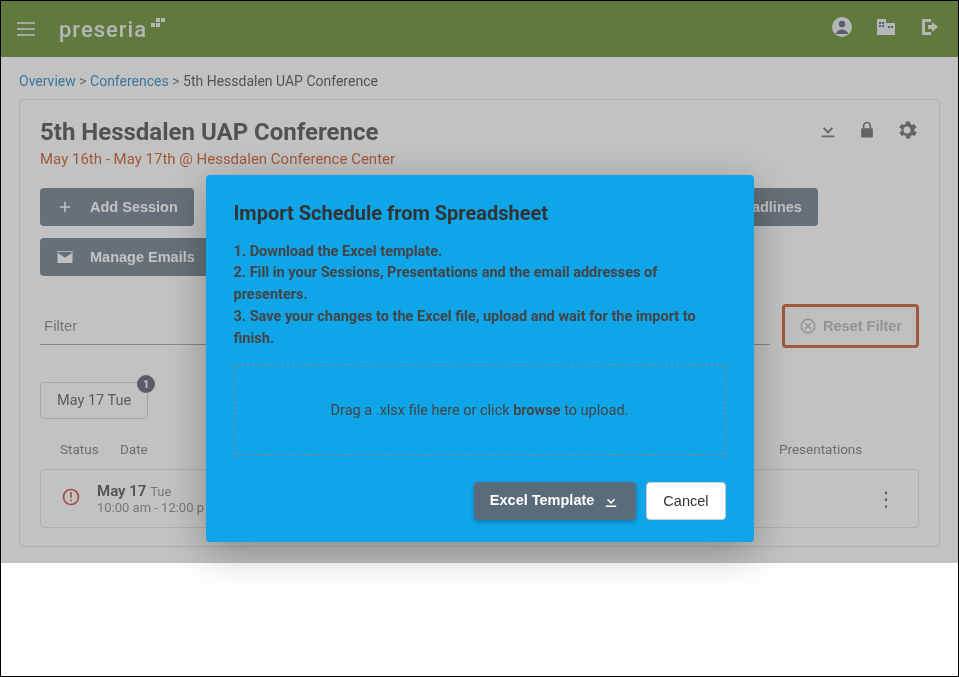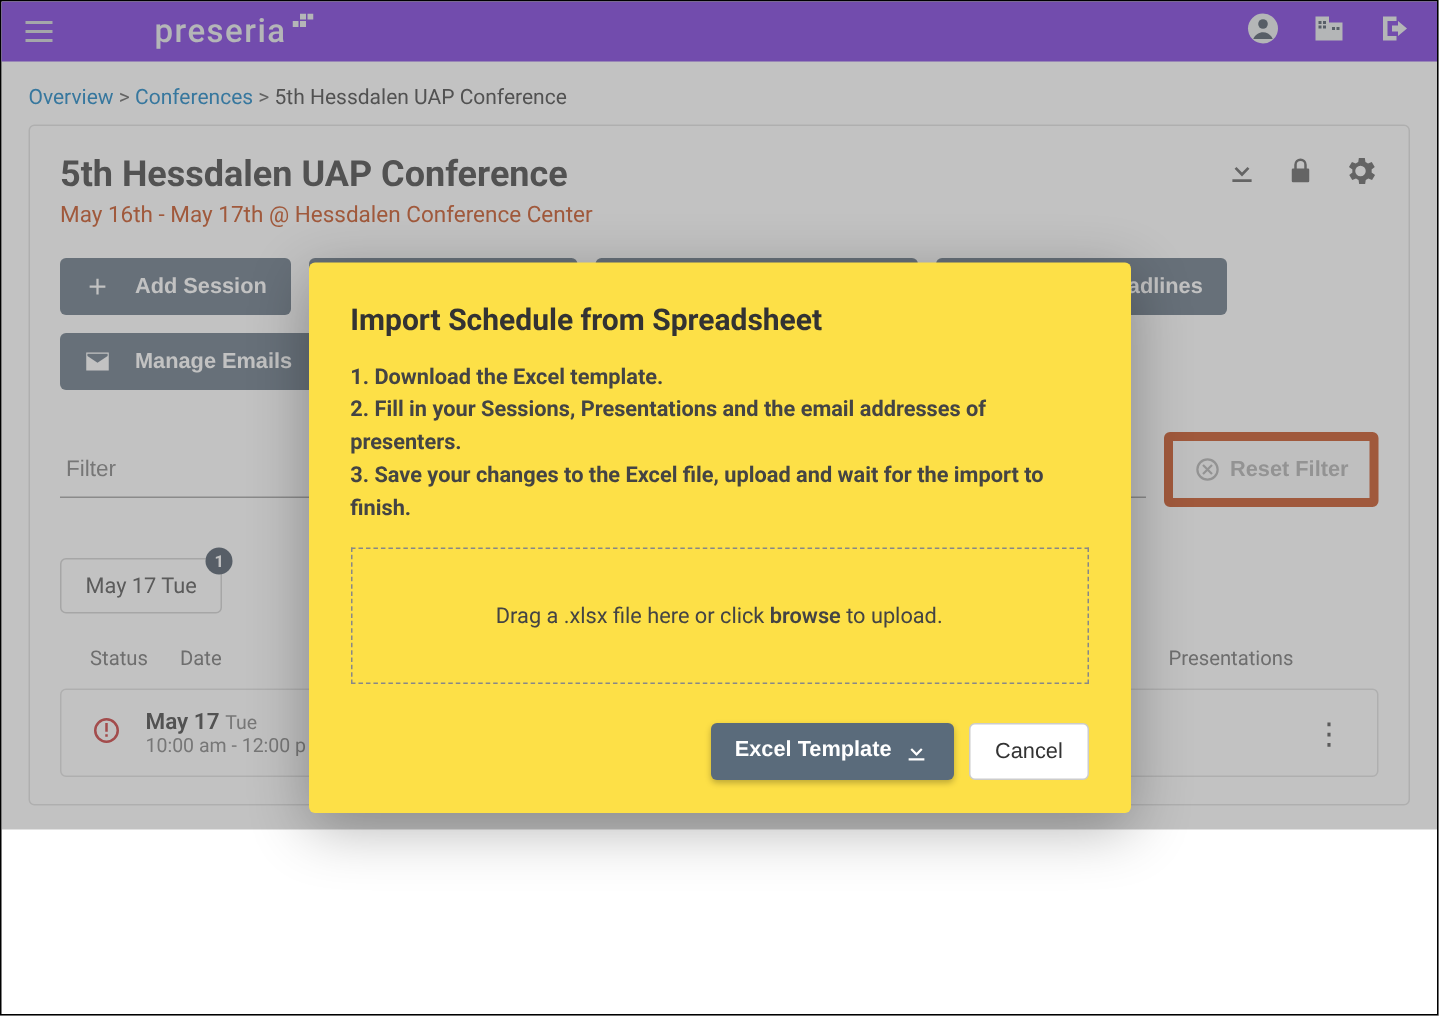--- a/index.html
+++ b/index.html
@@ -1,17 +1,17 @@
 <!DOCTYPE html>
 <html><head>
 <meta charset="utf-8">
 <style>
 * { box-sizing: border-box; margin: 0; padding: 0; }
 body { font-family: -apple-system, BlinkMacSystemFont, "Segoe UI", Roboto, Arial, sans-serif; background: #fff; width: 959px; height: 677px; overflow: hidden; position: relative; border: 1px solid #000; }
-.topbar { background: #6d28d9; height: 40px; display: flex; align-items: center; padding: 0 16px; color: #e6e9ec; gap: 44px; }
+.topbar { background: #4d7c0f; height: 56px; display: flex; align-items: center; padding: 0 16px; color: #e6e9ec; }
 .hamburger { width: 24px; height: 24px; display: flex; flex-direction: column; justify-content: center; gap: 4px; margin-right: 18px; cursor: pointer; }
 .hamburger span { display: block; height: 2px; background: #c9ced4; width: 18px; }
 .logo { font-size: 22px; font-weight: 500; letter-spacing: 1px; color: #e6e9ec; display: flex; align-items: center; }
 .logo .icon-sq { margin-left: 4px; margin-top:-10px; }
 .top-spacer { flex: 1; }
 .top-icons { display: flex; gap: 20px; align-items: center; }
 .top-icons svg { fill: #e6e9ec; cursor: pointer; }
 
 .content { padding: 16px 18px; position: relative; }
 .breadcrumb { font-size: 14px; color: #333; margin-bottom: 10px; }
@@ -24,40 +24,40 @@
 .conf-sub { font-size: 15px; color: #c2410c; margin-top: 4px; }
 .conf-actions { margin-left: auto; display: flex; gap: 18px; align-items: center; }
 .conf-actions svg { fill: #555; cursor: pointer; }
 
 .btn-row { display: flex; gap: 12px; margin-top: 20px; flex-wrap: wrap; }
 .btn { background: #5a6b7b; color: #fff; border: none; border-radius: 4px; padding: 10px 16px; font-size: 14.5px; font-weight: 600; display: inline-flex; align-items: center; gap: 16px; cursor: pointer; }
 .btn svg { fill: #fff; width: 18px; height: 18px; }
 
 .filter-row { display: flex; gap: 12px; margin-top: 28px; align-items: center; }
 .filter-input { flex: 1; border: none; border-bottom: 1px solid #999; padding: 10px 4px; font-size: 15px; background: transparent; color: #555; }
-.reset-btn { border: 6px solid #c2410c; background: #fafafa; color: #aaa; border-radius: 4px; padding: 10px 14px; display: inline-flex; align-items: center; gap: 6px; font-size: 14.5px; font-weight: 600; cursor: pointer; }
+.reset-btn { border: 3px solid #c2410c; background: #fafafa; color: #aaa; border-radius: 4px; padding: 10px 14px; display: inline-flex; align-items: center; gap: 6px; font-size: 14.5px; font-weight: 600; cursor: pointer; }
 .reset-btn svg { width: 18px; height: 18px; fill: #aaa; }
 
 .chip { display: inline-block; position: relative; border: 1px solid #ccc; border-radius: 4px; padding: 9px 16px; font-size: 14.5px; color: #444; margin-top: 34px; cursor: pointer; }
 .chip .badge { position: absolute; top: -8px; right: -8px; background: #3c4a5a; color: #fff; font-size: 11px; font-weight: 700; width: 18px; height: 18px; border-radius: 50%; display: flex; align-items: center; justify-content: center; }
 
 .table-head { display: flex; color: #666; font-size: 13.5px; margin-top: 22px; padding: 0 20px; gap: 10px;}
 .col-status { width: 50px; }
 .col-date { flex: 1; }
 .col-present { width: 120px; text-align: left; }
 .table-row { border: 1px solid #ddd; border-radius: 4px; margin-top: 12px; padding: 12px 20px; display: flex; align-items: center; }
 .status-circle { width: 20px; height: 20px; }
 .row-date { flex: 1; margin-left: 16px; }
 .row-date .d { font-size: 15px; color: #333; font-weight: 600; }
 .row-date .d .dow { font-weight: 400; font-size: 13px; color: #777; margin-top: 12px; }
 .row-date .t { font-size: 13px; color: #777; }
 .row-menu { width: 24px; text-align: center; cursor: pointer; color: #444; font-size: 20px; line-height: 0.6; }
 
 .overlay { position: absolute; inset: 0; background: rgba(120,120,120,0.45); display: flex; align-items: flex-start; justify-content: center; }
-.modal { background: #fde047; border-radius: 4px; box-shadow: 0 10px 40px rgba(0,0,0,0.3); width: 548px; padding: 26px 28px 22px; margin-top: 40px; }
+.modal { background: #0ea5e9; border-radius: 4px; box-shadow: 0 10px 40px rgba(0,0,0,0.3); width: 548px; padding: 26px 28px 22px; margin-top: 40px; }
 .modal-title { font-size: 20px; font-weight: 700; color: #333; margin-bottom: 16px; }
 .modal-steps { font-size: 14.5px; color: #444; line-height: 1.5; font-weight: bold; }
 .drop-zone { border: 1px dashed #888; margin-top: 16px; padding: 36px 0; text-align: center; font-size: 14.5px; color: #444; }
 .drop-zone .browse { font-weight: 600; }
 .modal-actions { display: flex; justify-content: flex-end; gap: 10px; margin-top: 26px; }
 .btn-primary { background: #5a6b7b; color: #fff; border: none; border-radius: 4px; padding: 10px 16px; font-size: 14.5px; font-weight: 600; display: inline-flex; align-items: flex-start; gap: 8px; cursor: pointer; box-shadow: 0 2px 4px rgba(0,0,0,0.25);}
 .btn-primary svg { fill: #fff; width: 18px; height: 18px; }
 .btn-secondary { background: #fff; color: #333; border: 1px solid #ccc; border-radius: 4px; padding: 10px 16px; font-size: 14.5px; cursor: pointer; }
 .main-wrap{ position:relative;}
 </style>

